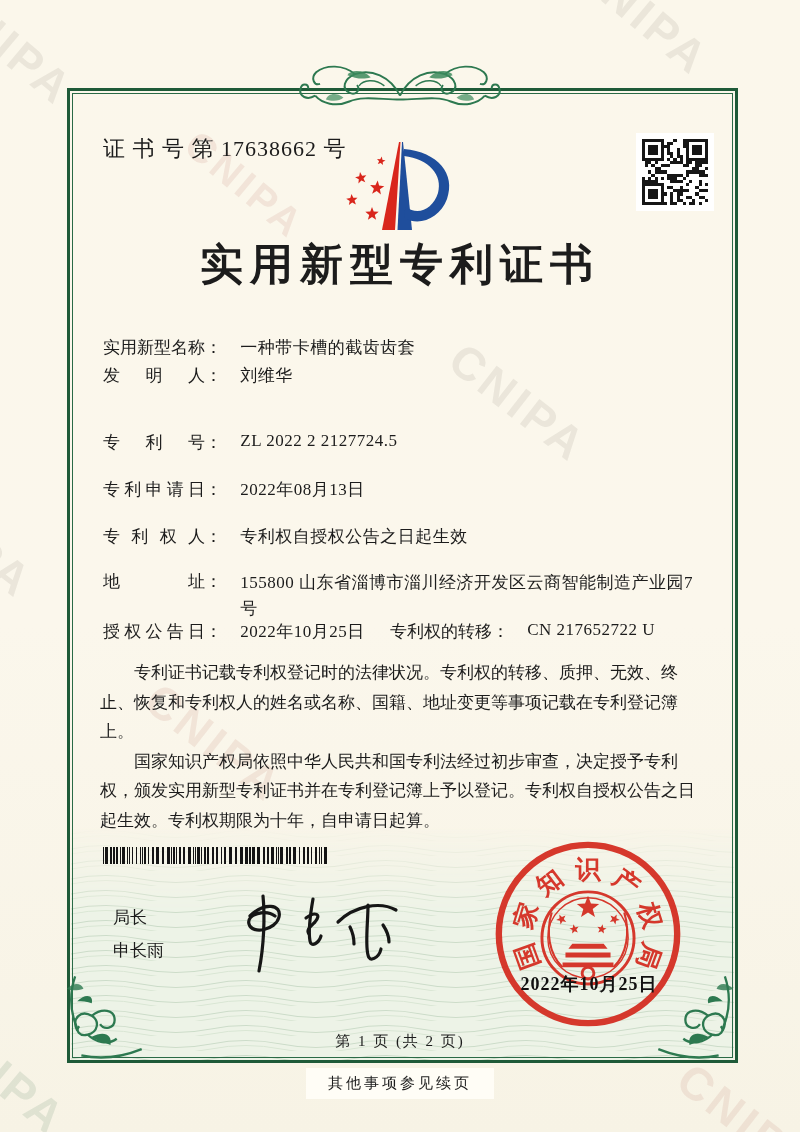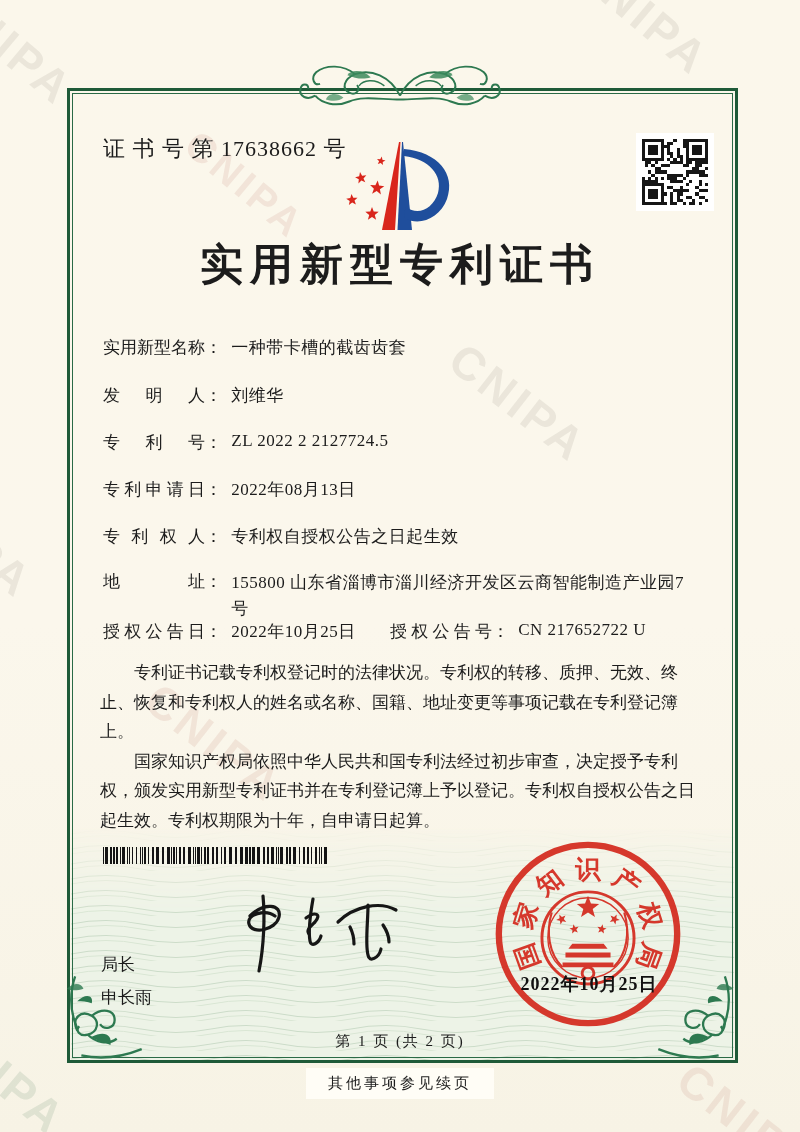--- a/index.html
+++ b/index.html
@@ -30,31 +30,31 @@
   .qr-box{position:absolute;left:636px;top:133px;width:78px;height:78px;background:#fff;
           display:flex;align-items:center;justify-content:center;z-index:4;}
   .title{position:absolute;left:0;top:236px;width:800px;text-align:center;font-size:43px;
          font-weight:bold;letter-spacing:7px;z-index:4;}
   
   .fields{position:absolute;left:103px;top:0;width:600px;z-index:4;font-size:17px;}
   .frow{position:absolute;left:0;white-space:nowrap;}
   .frow .flabel{display:inline-block;width:102px;text-align:justify;text-align-last:justify;
                 vertical-align:top;}
   .frow .colon{display:inline-block;vertical-align:top;}
-  .frow .fvalue{display:inline-block;margin-left:5px;letter-spacing:0.5px;vertical-align:top;font-family:Liberation Serif, serif;}
+  .frow .fvalue{display:inline-block;margin-left:14px;letter-spacing:0.5px;vertical-align:top;font-family:Liberation Serif, serif;}
   .frow .fvalue.wrap{white-space:normal;width:470px;line-height:26px;}
   .pair2{position:absolute;left:287px;top:0;white-space:nowrap;}
   
   .paras{position:absolute;left:100px;top:658px;width:602px;font-size:17px;line-height:29.5px;
          z-index:4;}
   .paras p{margin:0;text-indent:2em;}
   
   .barcode{position:absolute;left:103px;top:847px;width:224px;height:17px;display:flex;z-index:4;}
   .barcode i{display:block;height:100%;}
-  .officer{position:absolute;left:101px;top:901px;font-size:17px;line-height:33px;z-index:4;margin-top:47px;}
+  .officer{position:absolute;left:113px;top:901px;font-size:17px;line-height:33px;z-index:4;}
   .sig{position:absolute;left:222px;top:886px;width:200px;height:90px;z-index:4;}
   .seal{position:absolute;left:490px;top:836px;width:196px;height:196px;z-index:5;opacity:0.93;}
   .seal-date{position:absolute;left:494px;top:972px;width:190px;text-align:center;font-size:18px;
              font-weight:bold;letter-spacing:1px;color:#111;z-index:6;}
   .page-info{position:absolute;left:0;top:1032px;width:800px;text-align:center;font-size:15px;
              letter-spacing:2px;z-index:4;}
   .cont-note{position:absolute;left:50%;top:1068px;transform:translateX(-50%);
              background:#fffdf6;padding:6px 22px;font-size:15px;letter-spacing:3px;z-index:4;}
   .seal-char{font-size:26px;font-weight:bold;fill:#d42a1e;font-family:"Liberation Serif",serif;}
 </style>
@@ -368,21 +368,21 @@
       </svg>
   </div>
 
   <div class="title">实用新型专利证书</div>
 
   <div class="fields">
     <div class="frow" style="top:336px;">
       <span class="flabel">实用新型名称</span><span class="colon">：</span>
       <span class="fvalue">一种带卡槽的截齿齿套</span>
     </div>
-    <div class="frow" style="top:384px;">
+    <div class="frow" style="top:364px;">
       <span class="flabel">发明人</span><span class="colon">：</span>
       <span class="fvalue">刘维华</span>
     </div>
     <div class="frow" style="top:431px;">
       <span class="flabel">专利号</span><span class="colon">：</span>
       <span class="fvalue">ZL 2022 2 2127724.5</span>
     </div>
     <div class="frow" style="top:478px;">
       <span class="flabel">专利申请日</span><span class="colon">：</span>
       <span class="fvalue">2022年08月13日</span>
@@ -392,21 +392,21 @@
       <span class="fvalue">专利权自授权公告之日起生效</span>
     </div>
     <div class="frow" style="top:570px;">
       <span class="flabel">地址</span><span class="colon">：</span>
       <span class="fvalue wrap">155800 山东省淄博市淄川经济开发区云商智能制造产业园7号</span>
     </div>
     <div class="frow" style="top:620px;width:600px;">
       <span class="flabel">授权公告日</span><span class="colon">：</span>
       <span class="fvalue">2022年10月25日</span>
       <span class="pair2">
-        <span class="flabel">授权公告号</span><span class="colon">：</span>
+        <span class="flabel">专利权的转移</span><span class="colon">：</span>
         <span class="fvalue">CN 217652722 U</span>
       </span>
     </div>
   </div>
 
   <div class="paras">
     <p>专利证书记载专利权登记时的法律状况。专利权的转移、质押、无效、终止、恢复和专利权人的姓名或名称、国籍、地址变更等事项记载在专利登记簿上。</p>
     <p>国家知识产权局依照中华人民共和国专利法经过初步审查，决定授予专利权，颁发实用新型专利证书并在专利登记簿上予以登记。专利权自授权公告之日起生效。专利权期限为十年，自申请日起算。</p>
   </div>
 

